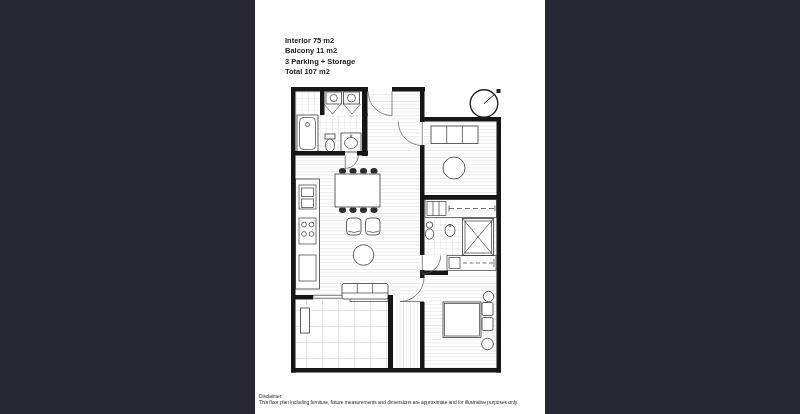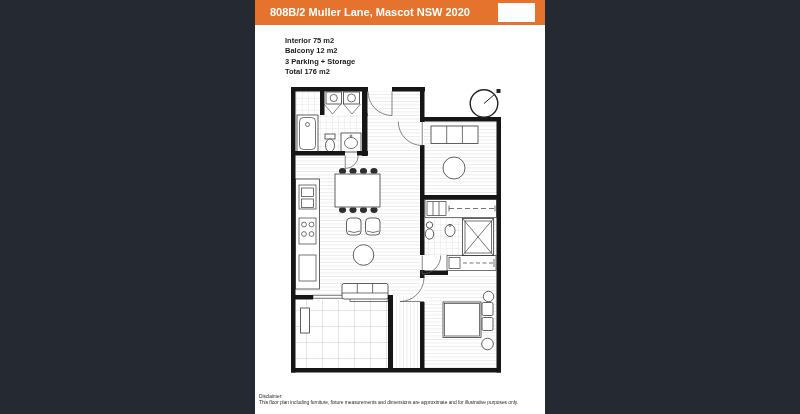--- a/index.html
+++ b/index.html
@@ -38,30 +38,26 @@
   svg .fx2{fill:none;stroke:#3a3a3a;stroke-width:0.7;}
   svg .wall{fill:#161616;}
   svg .door{fill:none;stroke:#555555;stroke-width:0.7;}
   svg .chair{fill:#2e2e2e;}
 </style>
 </head>
 <body>
 
 <div class="panel">
 
-  <div class="header-bar">
-    <div class="header-title">808B/2 Muller Lane, Mascot NSW 2020</div>
-    <div class="logo-box"></div>
-  </div>
 
   <div class="details">
     <div>Interior 75 m2</div>
-    <div>Balcony 12 m2</div>
+    <div>Balcony 11 m2</div>
     <div>3 Parking + Storage</div>
-    <div>Total 176 m2</div>
+    <div>Total 107 m2</div>
   </div>
 
   <div class="plan-wrap">
     <svg width="212" height="293" viewBox="0 0 212 293">
       <defs>
         <pattern id="wood" width="10" height="3.5" patternUnits="userSpaceOnUse">
           <path d="M0 0.3 H10" stroke="#c9c9c9" stroke-width="0.4" fill="none"></path>
         </pattern>
         <pattern id="woodv" width="3.5" height="10" patternUnits="userSpaceOnUse">
           <path d="M0.3 0 V10" stroke="#c9c9c9" stroke-width="0.4" fill="none"></path>

